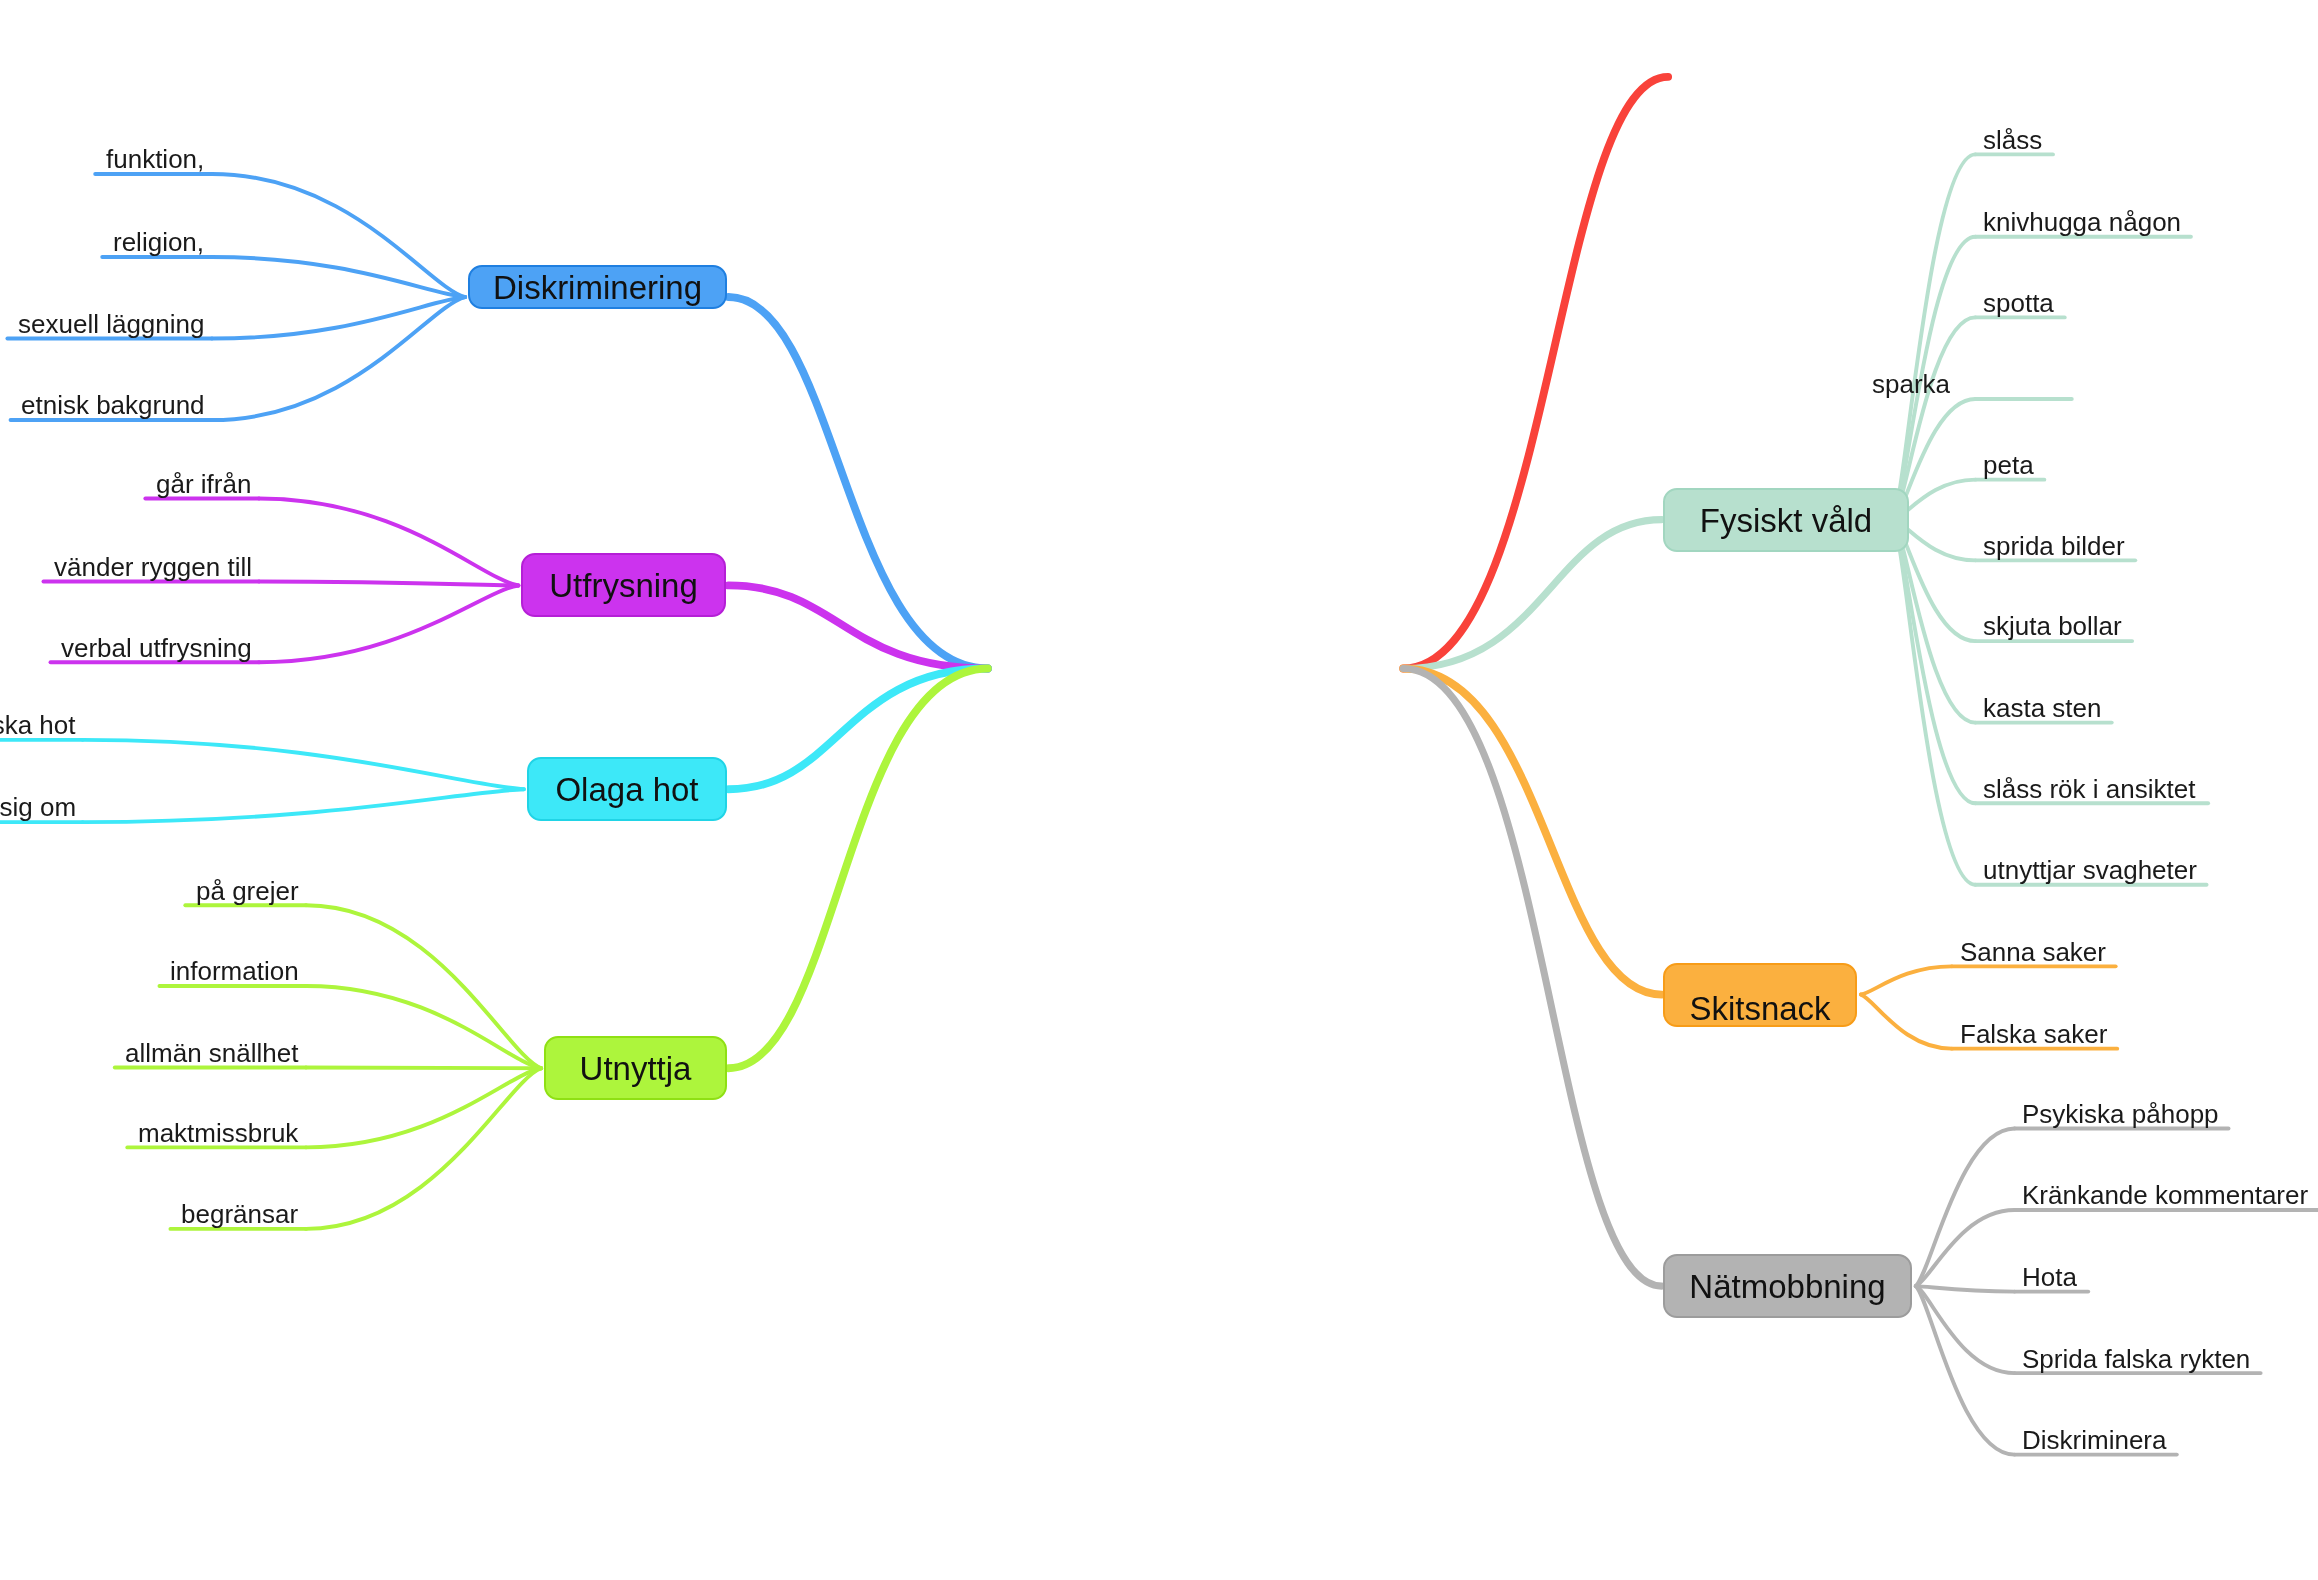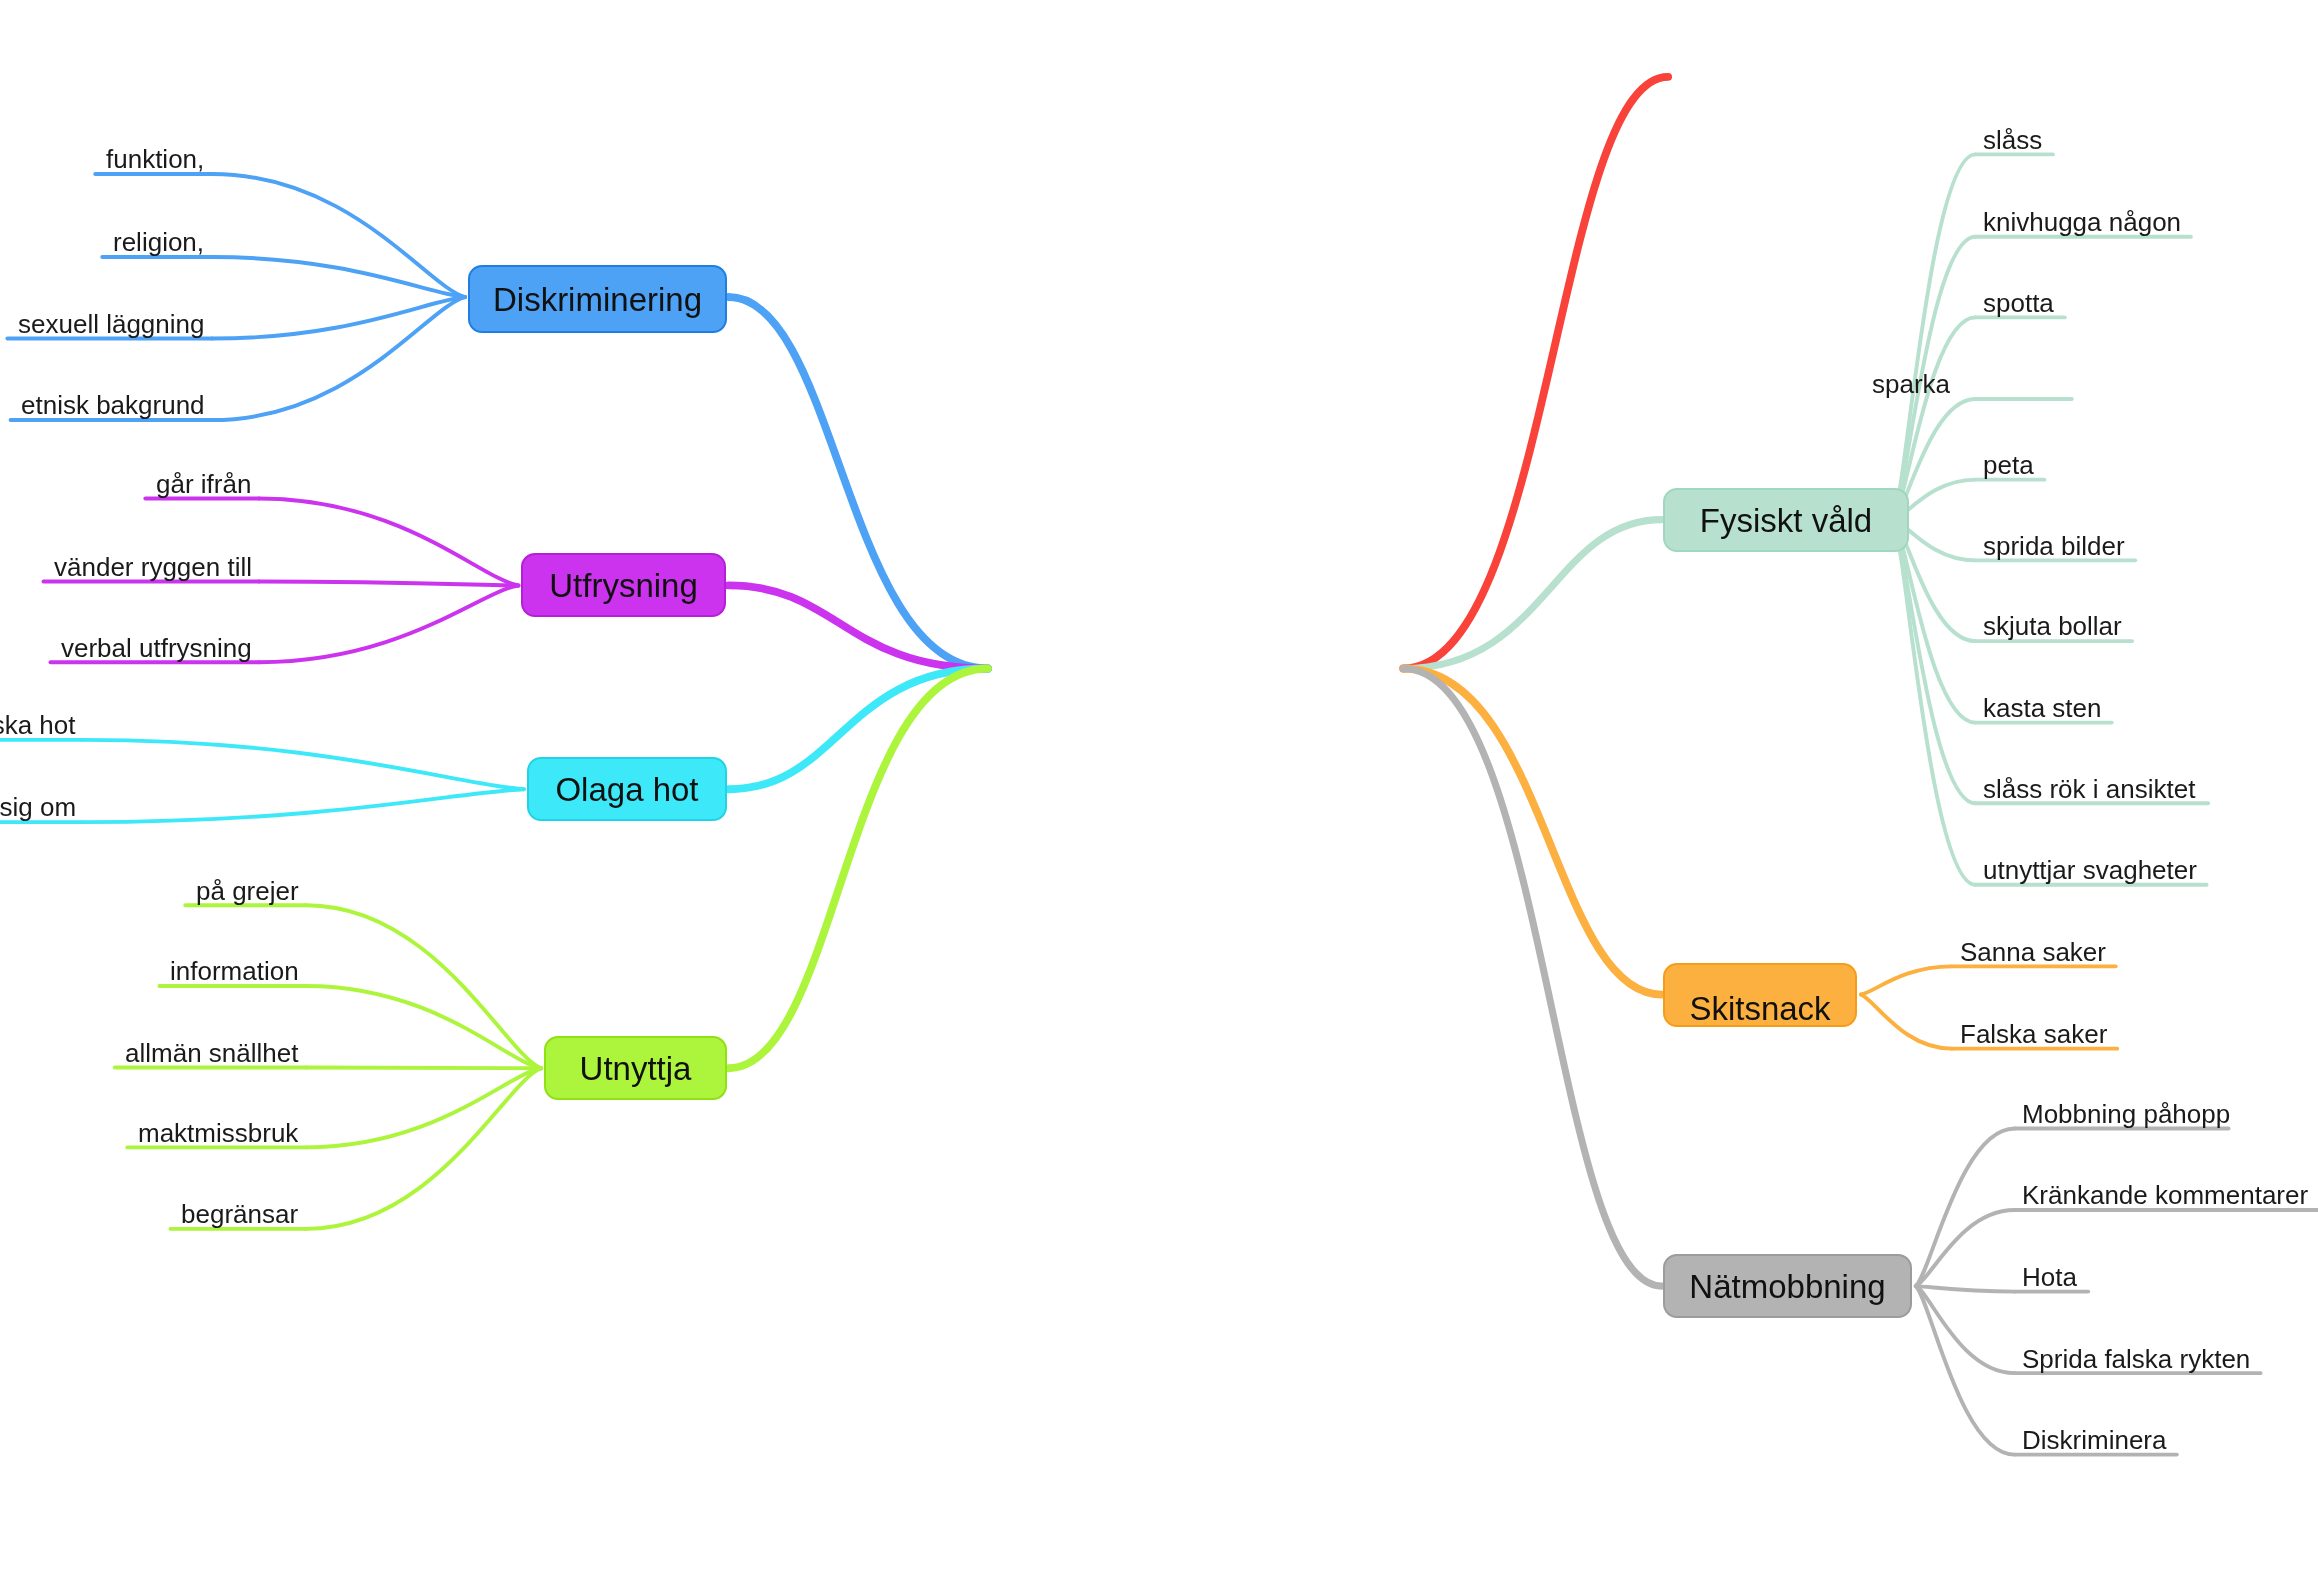--- a/index.html
+++ b/index.html
@@ -88,21 +88,21 @@
       <path d="M 2444 1641 C 2462.9 1633.24, 2500.7 1544, 2570 1544" stroke="#b3b3b3" stroke-width="5" fill="none" stroke-linecap="round"></path>
       <path d="M 2570 1648 L 2664 1648" stroke="#b3b3b3" stroke-width="5" fill="none" stroke-linecap="round"></path>
       <path d="M 2444 1641 C 2462.9 1641.56, 2500.7 1648, 2570 1648" stroke="#b3b3b3" stroke-width="5" fill="none" stroke-linecap="round"></path>
       <path d="M 2570 1752 L 2884 1752" stroke="#b3b3b3" stroke-width="5" fill="none" stroke-linecap="round"></path>
       <path d="M 2444 1641 C 2462.9 1649.88, 2500.7 1752, 2570 1752" stroke="#b3b3b3" stroke-width="5" fill="none" stroke-linecap="round"></path>
       <path d="M 2570 1856 L 2777 1856" stroke="#b3b3b3" stroke-width="5" fill="none" stroke-linecap="round"></path>
       <path d="M 2444 1641 C 2462.9 1658.2, 2500.7 1856, 2570 1856" stroke="#b3b3b3" stroke-width="5" fill="none" stroke-linecap="round"></path>
     </svg>
 
 
-  <div class="node branch" id="b-diskriminering" style="left: 468px; top: 265px; width: 259px; height: 68px; background: rgb(77, 162, 245); border: 2.4px solid rgb(31, 127, 224);">
+  <div class="node branch" id="b-diskriminering" style="left: 468px; top: 265px; width: 259px; height: 44px; background: rgb(77, 162, 245); border: 2.4px solid rgb(31, 127, 224);">
     <span>Diskriminering</span>
   </div>
 
   <div class="node branch" id="b-utfrysning" style="left: 521px; top: 553px; width: 205px; height: 64px; background: rgb(204, 51, 238); border: 2.4px solid rgb(181, 31, 214);">
     <span>Utfrysning</span>
   </div>
 
   <div class="node branch" id="b-olaga-hot" style="left: 527px; top: 757px; width: 200px; height: 64px; background: rgb(61, 232, 248); border: 2.4px solid rgb(32, 212, 230);">
     <span>Olaga hot</span>
   </div>
@@ -144,20 +144,20 @@
       <div class="leaf right" style="left: 1983px; top: 288px;">spotta</div>
       <div class="leaf right" style="left: 1872px; top: 369px;">sparka</div>
       <div class="leaf right" style="left: 1983px; top: 450px;">peta</div>
       <div class="leaf right" style="left: 1983px; top: 531px;">sprida bilder</div>
       <div class="leaf right" style="left: 1983px; top: 611px;">skjuta bollar</div>
       <div class="leaf right" style="left: 1983px; top: 693px;">kasta sten</div>
       <div class="leaf right" style="left: 1983px; top: 774px;">slåss rök i ansiktet</div>
       <div class="leaf right" style="left: 1983px; top: 855px;">utnyttjar svagheter</div>
       <div class="leaf right" style="left: 1960px; top: 937px;">Sanna saker</div>
       <div class="leaf right" style="left: 1960px; top: 1019px;">Falska saker</div>
-      <div class="leaf right" style="left: 2022px; top: 1099px;">Mobbning påhopp</div>
+      <div class="leaf right" style="left: 2022px; top: 1099px;">Psykiska påhopp</div>
       <div class="leaf right" style="left: 2022px; top: 1180px;">Kränkande kommentarer</div>
       <div class="leaf right" style="left: 2022px; top: 1262px;">Hota</div>
       <div class="leaf right" style="left: 2022px; top: 1344px;">Sprida falska rykten</div>
       <div class="leaf right" style="left: 2022px; top: 1425px;">Diskriminera</div>
     </div>
 </div>
 
 
 </body></html>

